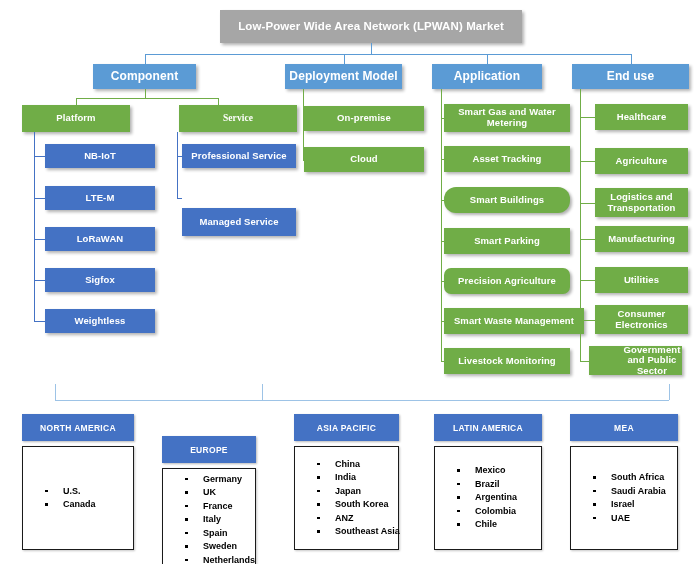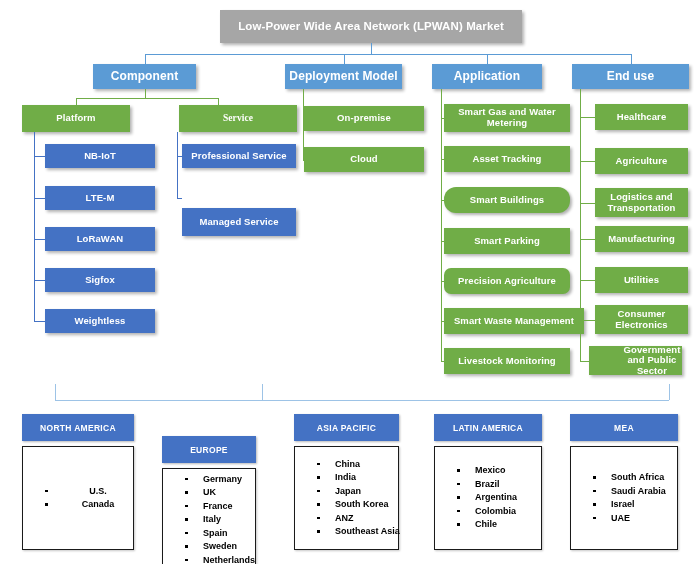--- a/index.html
+++ b/index.html
@@ -215,21 +215,21 @@
       <span>Government and Public Sector</span>
     </div>
     <div class="ln ln-h c-lblue" style="left: 55px; top: 400px; width: 614px; height: 1px;"></div>
     <div class="ln ln-v c-lblue" style="left: 55px; top: 384px; width: 1px; height: 16px;"></div>
     <div class="ln ln-v c-lblue" style="left: 262px; top: 384px; width: 1px; height: 16px;"></div>
     <div class="ln ln-v c-lblue" style="left: 669px; top: 384px; width: 1px; height: 16px;"></div>
     <div class="region" style="left: 22px; top: 414px; width: 112px;">
       <div class="region-head">
         <span>NORTH AMERICA</span>
       </div>
-      <div class="region-body" style="height: 104px; text-align: center;">
+      <div class="region-body" style="height: 104px;">
         <ul>
           <li>U.S.</li>
           <li>Canada</li>
         </ul>
       </div>
     </div>
     <div class="region" style="left: 162px; top: 436px; width: 94px;">
       <div class="region-head">
         <span>EUROPE</span>
       </div>

